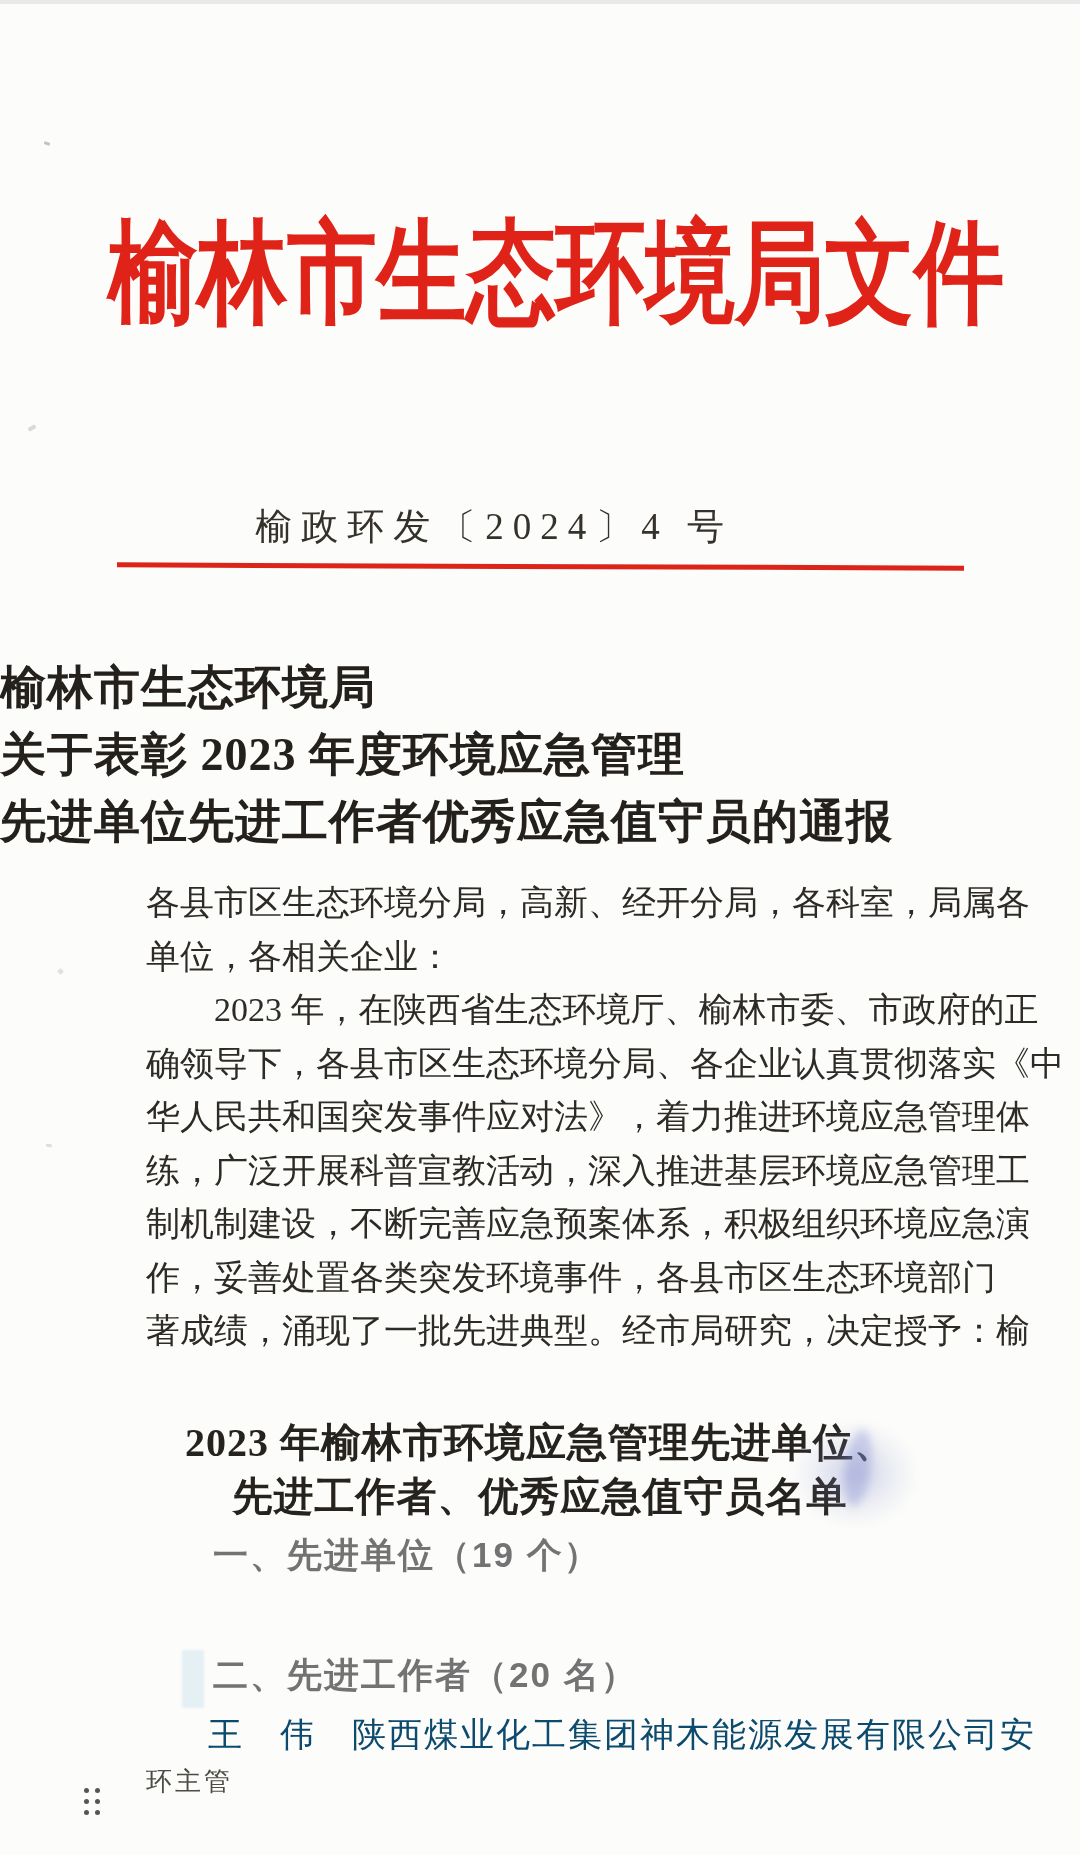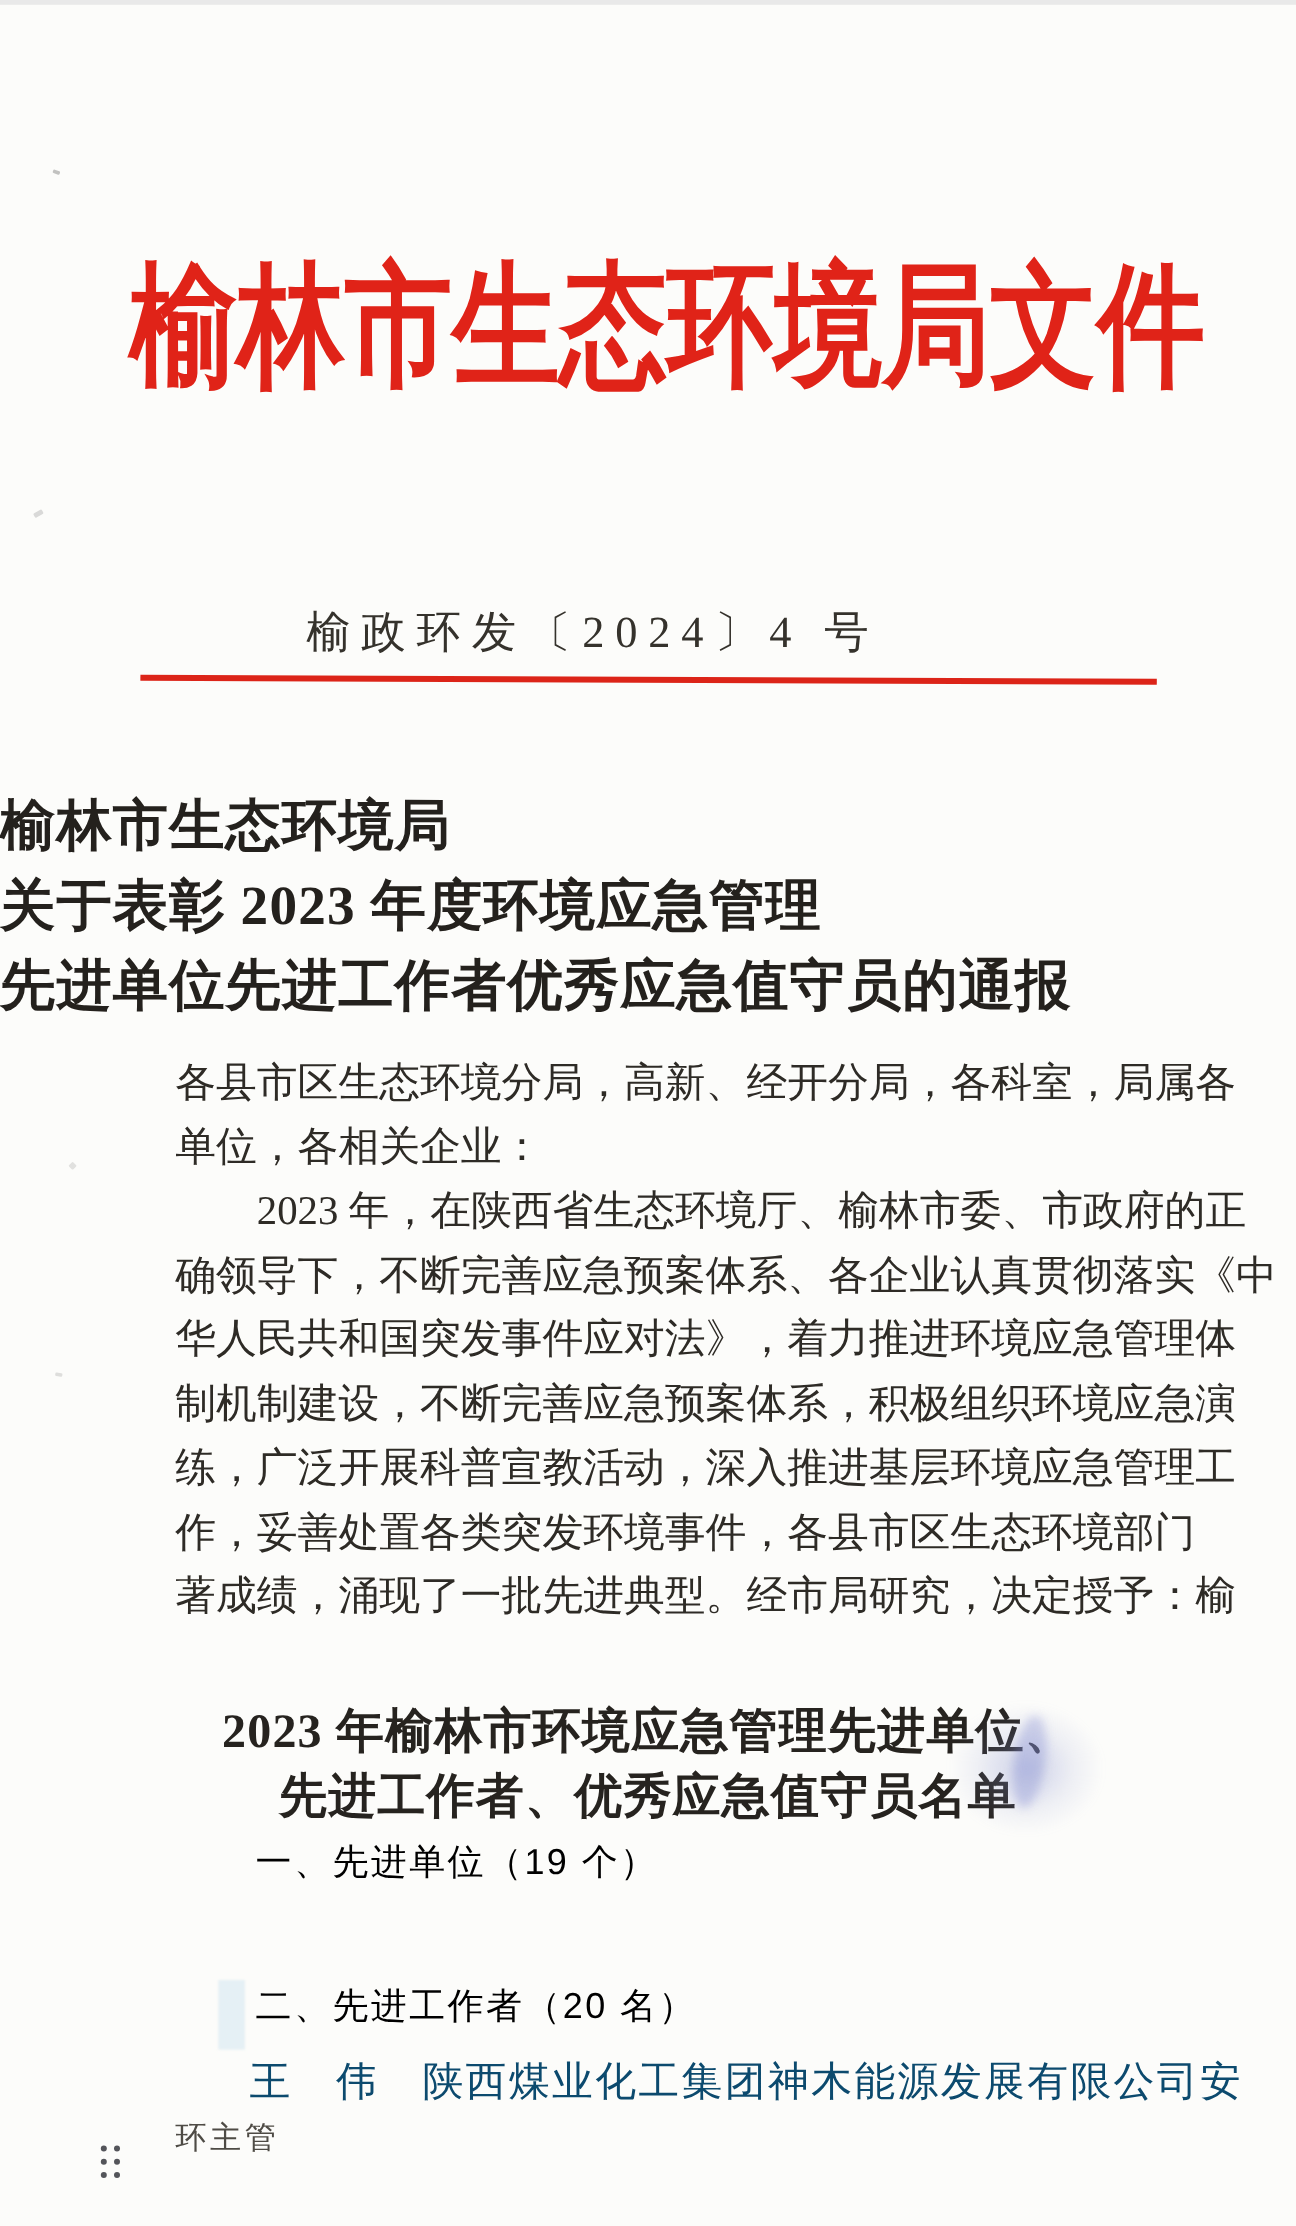--- a/index.html
+++ b/index.html
@@ -58,21 +58,21 @@
   
   .list-heading{
     position:absolute;top:1412px;left:0;width:100%;
     text-align:center;
     font-size:40px;font-weight:bold;color:#26231f;
     line-height:54px;letter-spacing:1px;
   }
   .sec-title{
     position:absolute;left:213px;
     font-family:"Liberation Sans","DejaVu Sans",sans-serif;
-    font-size:30px;font-weight:normal;color:#000000;
+    font-size:35px;font-weight:bold;color:#737373;
     letter-spacing:2px;white-space:nowrap;
   }
   .sec1{top:1528px;}
   .sec2{top:1648px;}
   .item-faded{
     position:absolute;left:210px;top:1592px;
     font-family:"Liberation Sans","DejaVu Sans",sans-serif;
     font-size:33px;color:#8f8f89;
     letter-spacing:3px;white-space:nowrap;
   }
@@ -133,24 +133,24 @@
   <div class="doctitle">
     <div>榆林市生态环境局</div>
     <div>关于表彰 2023 年度环境应急管理</div>
     <div>先进单位先进工作者优秀应急值守员的通报</div>
   </div>
 
   <div class="body-block">
     <div class="body-line">各县市区生态环境分局，高新、经开分局，各科室，局属各</div>
     <div class="body-line short">单位，各相关企业：</div>
     <div class="body-line indent">2023 年，在陕西省生态环境厅、榆林市委、市政府的正</div>
-    <div class="body-line">确领导下，不断完善应急预案体系、各企业认真贯彻落实《中</div>
+    <div class="body-line">确领导下，各县市区生态环境分局、各企业认真贯彻落实《中</div>
     <div class="body-line">华人民共和国突发事件应对法》，着力推进环境应急管理体</div>
+    <div class="body-line">练，广泛开展科普宣教活动，深入推进基层环境应急管理工</div>
     <div class="body-line">制机制建设，不断完善应急预案体系，积极组织环境应急演</div>
-    <div class="body-line">练，广泛开展科普宣教活动，深入推进基层环境应急管理工</div>
     <div class="body-line">作，妥善处置各类突发环境事件，各县市区生态环境部门</div>
     <div class="body-line">著成绩，涌现了一批先进典型。经市局研究，决定授予：榆</div>
   </div>
 
   <div class="list-heading">
     <div>2023 年榆林市环境应急管理先进单位、</div>
     <div>先进工作者、优秀应急值守员名单</div>
   </div>
 
   <div class="sec-title sec1">一、先进单位（19 个）</div>

